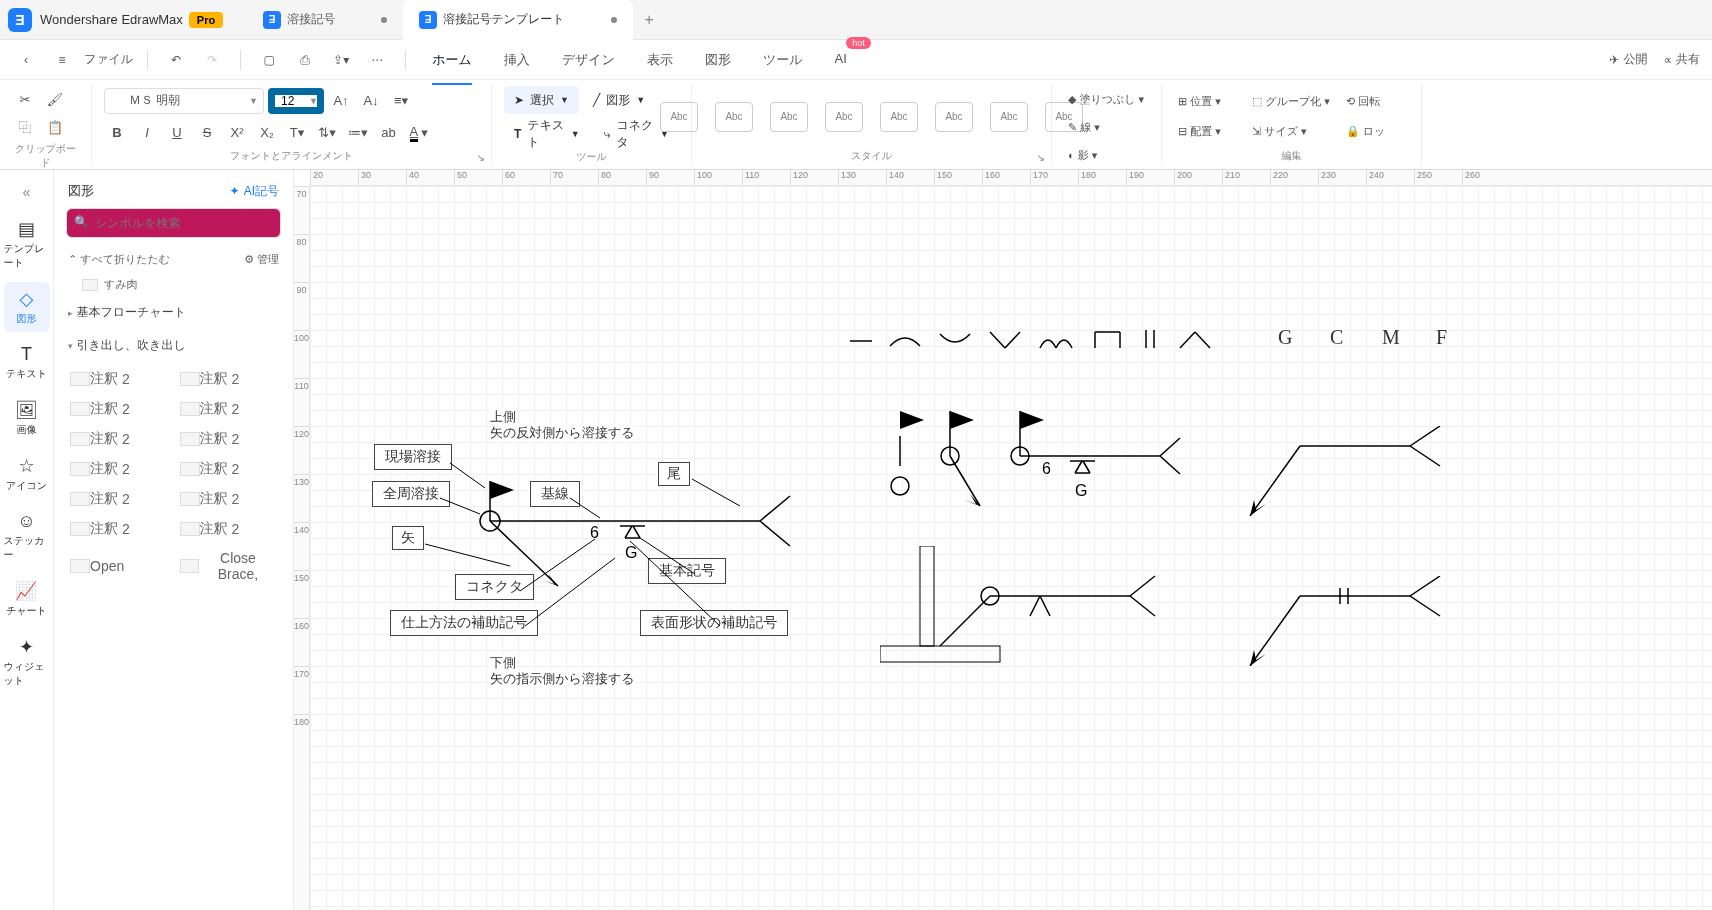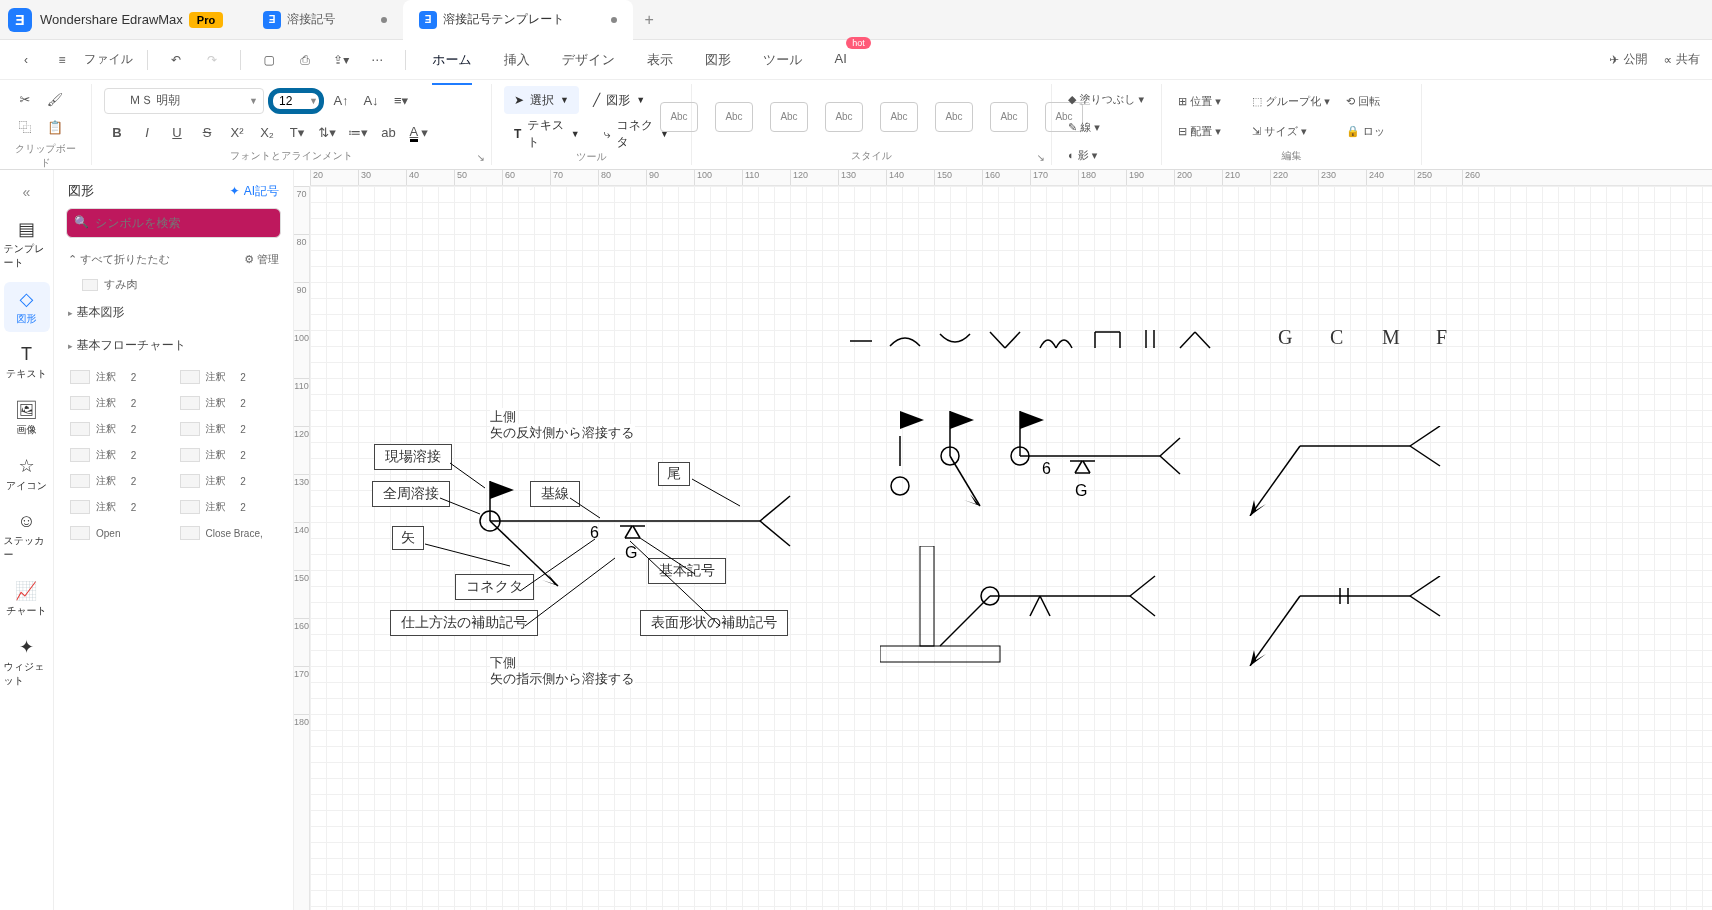--- a/index.html
+++ b/index.html
@@ -31,21 +31,21 @@
 
 
 .ribbon { height: 90px; background: #fff; border-bottom: 1px solid #ddd; display: flex; align-items: stretch; padding: 4px 0; }
 .ribbon-group { display: flex; flex-direction: column; padding: 2px 12px; border-right: 1px solid #eee; position: relative; }
 .ribbon-group-body { flex: 1; display: flex; align-items: center; gap: 4px; flex-wrap: wrap; }
 .ribbon-group-label { font-size: 10px; color: #888; text-align: center; padding-top: 2px; }
 .ribbon-btn { min-width: 26px; height: 26px; padding: 0 4px; display: flex; align-items: center; justify-content: center; color: #555; cursor: pointer; border-radius: 3px; font-size: 13px; gap: 3px; }
 .ribbon-stack { display: flex; flex-direction: column; gap: 2px; }
 .ribbon-row { display: flex; gap: 4px; align-items: center; }
 .font-select { width: 160px; height: 26px; border: 1px solid #ddd; border-radius: 4px; padding: 0 24px 0 24px; font-size: 12px; color: #555; background: #fff; position: relative; }
-.font-size-select { width: 56px; height: 26px; border: 5px solid #0369a1; border-radius: 12px; padding: 0 6px; font-size: 12px; }
+.font-size-select { width: 56px; height: 26px; border: 7px solid #0369a1; border-radius: 4px; padding: 0 6px; font-size: 12px; }
 .select-wrap { position: relative; display: inline-flex; align-items: center; }
 .select-wrap .search-ic { position: absolute; left: 6px; color: #aaa; font-size: 12px; }
 .select-wrap .dd { position: absolute; right: 6px; color: #888; font-size: 9px; }
 .tool-btn-large { display: flex; align-items: center; gap: 6px; height: 28px; padding: 0 10px; border-radius: 4px; cursor: pointer; font-size: 12px; }
 .tool-btn-large.active { background: #eef4ff; }
 .style-box { width: 38px; height: 30px; border: 1px solid #ccc; border-radius: 4px; display: flex; align-items: center; justify-content: center; font-size: 10px; color: #888; cursor: pointer;}
 .style-row { display: flex; gap: 17px; }
 .launcher { font-size: 10px; color: #888; cursor: pointer; position: absolute; bottom: 2px; right: 6px;}
 
 
@@ -67,21 +67,21 @@
 .ai-symbol { color: #1f7cff; font-size: 12px; display: flex; align-items: center; gap: 4px; cursor: pointer; }
 .shapes-search { margin: 0 12px 8px; position: relative; }
 .shapes-search input { width: 100%; height: 30px; border: 1px solid #ddd; border-radius: 6px; padding: 0 10px 0 28px; font-size: 12px; background: #be185d; }
 .shapes-search .ic { position: absolute; left: 8px; top: 7px; color: #aaa; }
 .panel-controls { display: flex; justify-content: space-between; padding: 6px 14px; font-size: 11px; color: #666; }
 .panel-controls span { cursor: pointer; display: flex; align-items: center; gap: 3px; }
 .shape-category { padding: 8px 14px; font-size: 12px; color: #444; cursor: pointer; display: flex; align-items: center; gap: 4px; }
 .shape-category::before { content: '▸'; font-size: 9px; color: #888; }
 .shape-category.expanded::before { content: '▾'; }
 .shape-grid { display: grid; grid-template-columns: 1fr 1fr; gap: 4px; padding: 4px 12px; }
-.shape-item { display: flex; align-items: center; gap: 6px; font-size: 10px; color: #666; padding: 4px; cursor: pointer; }
+.shape-item { display: flex; align-items: center; font-size: 14px; color: #666; padding: 4px; cursor: pointer; text-align: center; }
 .shape-item .thumb { width: 20px; height: 14px; background: #f5f5f5; border: 1px solid #ddd; }
 .library-sub { padding: 4px 14px 4px 28px; font-size: 11px; color: #666; display:flex; align-items:center; gap:6px;}
 
 
 .canvas-wrap { flex: 1; position: relative; overflow: hidden; background: #fff; }
 .ruler-h { position: absolute; top: 0; left: 16px; right: 0; height: 16px; background: #fafafa; border-bottom: 1px solid #e5e5e5; display: flex; font-size: 9px; color: #888; }
 .ruler-h div { width: 48px; text-align: left; padding-left: 2px; border-left: 1px solid #ddd; }
 .ruler-v { position: absolute; top: 16px; left: 0; bottom: 0; width: 16px; background: #fafafa; border-right: 1px solid #e5e5e5; display: flex; flex-direction: column; font-size: 9px; color: #888; }
 .ruler-v div { height: 48px; text-align: center; padding-top: 2px; border-top: 1px solid #ddd; writing-mode: horizontal-tb; }
 .canvas { position: absolute; top: 16px; left: 16px; right: 0; bottom: 0;
@@ -338,22 +338,22 @@
       <input placeholder="シンボルを検索" style="">
     </div>
     <div class="panel-controls">
       <span>⌃ <span>すべて折りたたむ</span></span>
       <span>⚙ <span>管理</span></span>
     </div>
     <div class="library-sub">
         <span class="thumb" style="width:16px;height:12px;background:#f5f5f5;border:1px solid #ddd"></span>
         <span>すみ肉</span>
       </div>
-    <div class="shape-category">基本図形</div>
     <div class="shape-category">基本フローチャート</div>
+    <div class="shape-category expanded">引き出し、吹き出し</div>
     <div class="shape-grid">
       <div class="shape-item"><span class="thumb"></span><span>注釈</span>&nbsp;<span>2</span></div>
       <div class="shape-item"><span class="thumb"></span><span>注釈</span>&nbsp;<span>2</span></div>
       <div class="shape-item"><span class="thumb"></span><span>注釈</span>&nbsp;<span>2</span></div>
       <div class="shape-item"><span class="thumb"></span><span>注釈</span>&nbsp;<span>2</span></div>
       <div class="shape-item"><span class="thumb"></span><span>注釈</span>&nbsp;<span>2</span></div>
       <div class="shape-item"><span class="thumb"></span><span>注釈</span>&nbsp;<span>2</span></div>
       <div class="shape-item"><span class="thumb"></span><span>注釈</span>&nbsp;<span>2</span></div>
       <div class="shape-item"><span class="thumb"></span><span>注釈</span>&nbsp;<span>2</span></div>
       <div class="shape-item"><span class="thumb"></span><span>注釈</span>&nbsp;<span>2</span></div>

